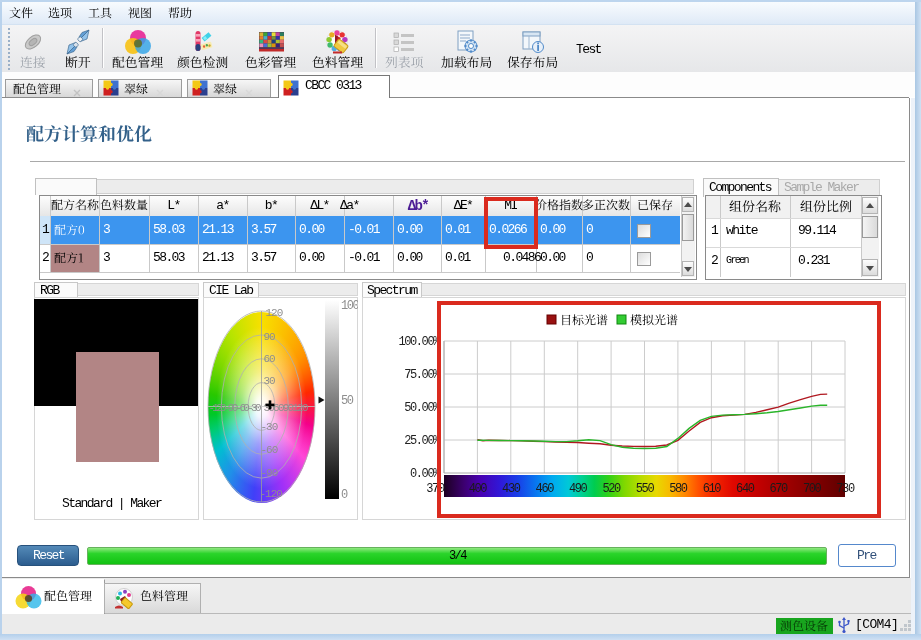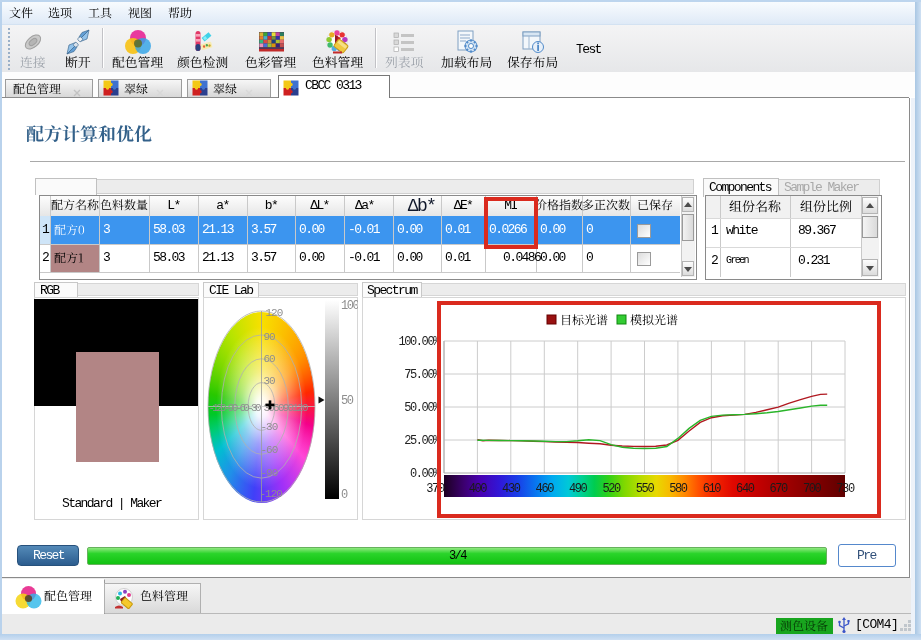--- a/index.html
+++ b/index.html
@@ -540,22 +540,22 @@
         </g>
         <g transform="translate(24.00,10.32) scale(0.012000,-0.012000)">
           <path d="M317 440Q315 434 307 429Q300 424 287 422V-43Q287 -47 279 -55Q271 -63 260 -70Q248 -77 233 -77H222V430L249 467ZM699 371Q694 350 664 347V17Q664 -10 657 -30Q650 -49 627 -61Q605 -74 557 -78Q555 -63 550 -51Q545 -40 534 -32Q522 -24 501 -18Q480 -11 445 -7V9Q445 9 462 8Q478 7 502 5Q525 3 546 2Q567 1 574 1Q588 1 593 6Q598 10 598 21V382ZM766 526 809 567 884 496Q878 490 868 489Q858 487 842 486Q818 465 783 440Q748 415 710 393Q673 371 640 354L628 363Q652 384 681 414Q710 443 737 473Q763 503 778 526ZM797 526V496H410L401 526ZM503 807Q500 798 491 794Q483 789 463 790Q438 720 402 644Q366 568 315 493Q265 419 200 352Q136 285 55 233L44 245Q113 302 170 374Q227 445 271 524Q315 603 347 684Q379 765 398 839ZM847 341Q847 341 856 334Q865 328 878 316Q892 305 907 293Q922 280 934 268Q931 252 908 252H350L342 282H799ZM848 739Q848 739 857 732Q867 725 881 714Q896 702 912 689Q929 676 941 663Q937 647 915 647H79L70 677H798Z"></path>
         </g>
       </svg>
     </div>
 <div style="position:absolute;left:167.3px;top:198.5px;font-family:'Liberation Mono',monospace;font-size:13px;letter-spacing:-1.6px;color:#000;font-weight:normal;white-space:pre;line-height:14px;">L*</div>
 <div style="position:absolute;left:216.3px;top:198.5px;font-family:'Liberation Mono',monospace;font-size:13px;letter-spacing:-1.6px;color:#000;font-weight:normal;white-space:pre;line-height:14px;">a*</div>
 <div style="position:absolute;left:264.8px;top:198.5px;font-family:'Liberation Mono',monospace;font-size:13px;letter-spacing:-1.6px;color:#000;font-weight:normal;white-space:pre;line-height:14px;">b*</div>
 <div style="position:absolute;left:310.2px;top:198.5px;font-family:'Liberation Mono',monospace;font-size:13px;letter-spacing:-1.6px;color:#000;font-weight:normal;white-space:pre;line-height:14px;">ΔL*</div>
-<div style="position:absolute;left:355px;top:198.5px;font-family:'Liberation Mono',monospace;font-size:13px;letter-spacing:-1.6px;color:#000;font-weight:normal;white-space:pre;line-height:14px;">Δa*</div>
-<div style="position:absolute;left:407.7px;top:198.5px;font-family:'Liberation Mono',monospace;font-size:18px;letter-spacing:-1.6px;color:#0f172a;font-weight:normal;white-space:pre;line-height:14px;">Δb*</div>
+<div style="position:absolute;left:340px;top:198.5px;font-family:'Liberation Mono',monospace;font-size:13px;letter-spacing:-1.6px;color:#000;font-weight:normal;white-space:pre;line-height:14px;">Δa*</div>
+<div style="position:absolute;left:407.7px;top:198.5px;font-family:'Liberation Mono',monospace;font-size:14px;letter-spacing:-1.6px;color:#4c1d95;font-weight:bold;white-space:pre;line-height:14px;">Δb*</div>
 <div style="position:absolute;left:453.7px;top:198.5px;font-family:'Liberation Mono',monospace;font-size:13px;letter-spacing:-1.6px;color:#000;font-weight:normal;white-space:pre;line-height:14px;">ΔE*</div>
 <div style="position:absolute;left:504.3px;top:198.5px;font-family:'Liberation Mono',monospace;font-size:13px;letter-spacing:-1.6px;color:#000;font-weight:normal;white-space:pre;line-height:14px;">MI</div>
 <div style="position:absolute;left:42px;top:223px;font-family:'Liberation Mono',monospace;font-size:13px;letter-spacing:-1.6px;color:#000;font-weight:normal;white-space:pre;line-height:14px;">1</div>
 <div style="position:absolute;left:42px;top:251px;font-family:'Liberation Mono',monospace;font-size:13px;letter-spacing:-1.6px;color:#000;font-weight:normal;white-space:pre;line-height:14px;">2</div>
 <div style="position:absolute;left:54px;top:223.5px;">
       <svg class="t" width="31" height="14" viewBox="0 0 31 14" fill="#ffffff">
         <g transform="translate(0.00,10.32) scale(0.012000,-0.012000)">
           <path d="M560 771H886V742H568ZM833 771H822L860 814L945 748Q940 741 927 735Q913 729 896 726V399Q896 396 887 391Q877 386 866 382Q854 378 843 378H833ZM589 496H876V466H589ZM570 496V526V528L645 496H633V40Q633 25 641 20Q649 14 679 14H778Q814 14 840 15Q866 15 876 16Q885 17 889 21Q892 24 896 31Q901 45 910 89Q919 132 927 183H941L944 25Q960 20 965 13Q971 6 971 -3Q971 -18 956 -27Q941 -36 899 -40Q858 -45 778 -45H668Q629 -45 608 -38Q587 -32 579 -17Q570 -2 570 25ZM40 769H409L454 827Q454 827 469 816Q483 804 503 788Q522 772 539 757Q535 741 512 741H48ZM104 211H468V181H104ZM103 45H472V16H103ZM428 601H419L454 640L531 580Q527 574 515 568Q503 563 489 561V-33Q489 -36 481 -42Q472 -48 460 -52Q448 -56 437 -56H428ZM303 768H358V585H303ZM303 597H353Q353 589 353 582Q353 575 353 570V392Q353 379 364 379H383Q388 379 392 379Q397 379 400 379Q402 379 405 379Q407 379 409 379Q412 379 416 380Q420 381 423 382H431L434 381Q447 377 453 374Q459 370 459 361Q459 345 442 338Q425 330 378 330H350Q320 330 312 342Q303 353 303 376ZM68 601V633L132 601H471V571H127V-50Q127 -54 121 -59Q114 -64 103 -69Q92 -73 79 -73H68ZM243 597V529Q243 493 237 448Q232 403 209 358Q187 313 138 277L125 292Q158 330 172 371Q187 413 190 454Q194 494 194 529V597ZM243 768V585H189V768Z"></path>
         </g>
         <g transform="translate(12.00,10.32) scale(0.012000,-0.012000)">
@@ -654,21 +654,21 @@
         </g>
         <g transform="translate(39.00,11.18) scale(0.013000,-0.013000)">
           <path d="M280 758H545L591 817Q591 817 600 810Q608 803 622 792Q635 781 650 768Q665 756 677 745Q674 729 650 729H288ZM670 712 766 701Q764 691 756 685Q749 678 731 676V155Q731 151 723 146Q715 140 704 137Q693 133 682 133H670ZM393 757H458V741Q437 597 385 475Q334 352 240 252L226 264Q275 333 308 412Q340 491 361 579Q382 666 393 757ZM336 430Q389 415 421 395Q453 375 469 355Q484 335 487 318Q489 300 482 289Q475 277 461 275Q447 274 431 284Q424 307 407 332Q389 357 367 381Q346 406 326 423ZM849 829 948 818Q946 808 938 800Q929 793 911 791V17Q911 -9 904 -29Q898 -49 876 -61Q854 -74 807 -79Q805 -64 800 -52Q794 -40 783 -31Q771 -23 750 -17Q729 -12 693 -7V9Q693 9 710 8Q727 6 751 5Q774 3 795 2Q816 1 824 1Q838 1 844 6Q849 11 849 23ZM397 576H569V547H387ZM546 576H536L574 616L645 552Q639 545 631 543Q623 540 607 538Q594 450 571 364Q549 278 510 198Q472 118 412 50Q352 -19 262 -73L250 -59Q324 -3 376 69Q428 141 462 223Q497 306 516 395Q536 484 546 576ZM138 543 167 581 231 558Q229 551 221 546Q214 542 201 540V-57Q201 -59 192 -64Q184 -69 173 -73Q161 -78 150 -78H138ZM199 838 299 809Q294 788 262 788Q237 702 204 619Q170 536 130 463Q90 390 45 334L31 343Q64 405 96 486Q127 567 154 657Q181 748 199 838Z"></path>
         </g>
       </svg>
     </div>
 <div style="position:absolute;left:711px;top:224px;font-family:'Liberation Mono',monospace;font-size:13px;letter-spacing:-1.6px;color:#000;font-weight:normal;white-space:pre;line-height:14px;">1</div>
 <div style="position:absolute;left:711px;top:254px;font-family:'Liberation Mono',monospace;font-size:13px;letter-spacing:-1.6px;color:#000;font-weight:normal;white-space:pre;line-height:14px;">2</div>
 <div style="position:absolute;left:726px;top:224px;font-family:'Liberation Mono',monospace;font-size:13px;letter-spacing:-1.6px;color:#000;font-weight:normal;white-space:pre;line-height:14px;">white</div>
 <div style="position:absolute;left:726px;top:254px;font-family:'Liberation Mono',monospace;font-size:10px;letter-spacing:-1.6px;color:#000;font-weight:normal;white-space:pre;line-height:14px;">Green</div>
-<div style="position:absolute;left:798px;top:224px;font-family:'Liberation Mono',monospace;font-size:13px;letter-spacing:-1.6px;color:#000;font-weight:normal;white-space:pre;line-height:14px;">89.367</div>
+<div style="position:absolute;left:798px;top:224px;font-family:'Liberation Mono',monospace;font-size:13px;letter-spacing:-1.6px;color:#000;font-weight:normal;white-space:pre;line-height:14px;">99.114</div>
 <div style="position:absolute;left:798px;top:254px;font-family:'Liberation Mono',monospace;font-size:13px;letter-spacing:-1.6px;color:#000;font-weight:normal;white-space:pre;line-height:14px;">0.231</div>
 <div style="position:absolute;left:861px;top:196px;width:18px;height:81px;background:#f2f2f2;border-left:1px solid #c9c9c9;box-sizing:border-box;"></div>
 <div style="position:absolute;left:862px;top:197px;width:16px;height:17px;background:linear-gradient(#fdfdfd,#dcdcdc);border:1px solid #b4b4b4;box-sizing:border-box;"></div>
 <div style="position:absolute;left:866px;top:203px;">
       <div class="tri-up"></div>
     </div>
 <div style="position:absolute;left:862px;top:216px;width:16px;height:22px;background:linear-gradient(90deg,#f4f4f4,#dadada);border:1px solid #9a9a9a;box-sizing:border-box;"></div>
 <div style="position:absolute;left:862px;top:259px;width:16px;height:17px;background:linear-gradient(#fdfdfd,#dcdcdc);border:1px solid #b4b4b4;box-sizing:border-box;"></div>
 <div style="position:absolute;left:866px;top:266px;">
       <div class="tri-dn"></div>

